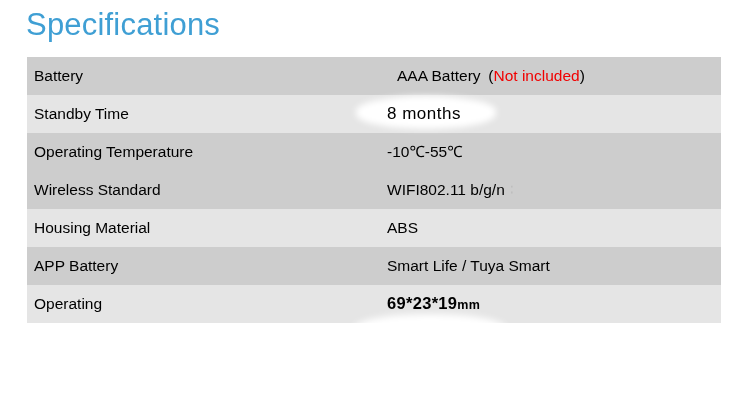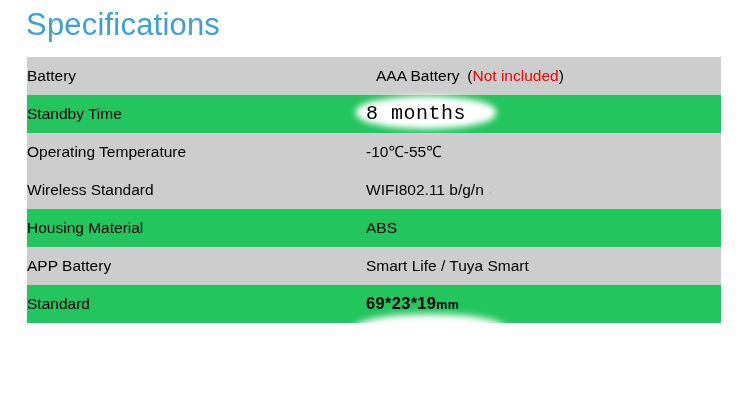--- a/index.html
+++ b/index.html
@@ -40,24 +40,24 @@
     left: 27px;
     top: 57px;
     width: 694px;
     border-collapse: collapse;
     table-layout: fixed;
   }
   #spec-table tr {
     height: 38px;
   }
   #spec-table tr.row-odd  { background: #cdcdcd; }
-  #spec-table tr.row-even { background: #22c55e; }
+  #spec-table tr.row-even { background: #e5e5e5; }
 
   #spec-table td {
-    padding: 0;
+    padding: 7px;
     vertical-align: middle;
     color: #000000;
     font-size: 15.5px;
     line-height: 18px;
   }
   td.spec-label {
     width: 339px;
     padding-left: 18px;
     font-size: 15.5px;
   }
@@ -70,22 +70,22 @@
     display: inline-block;
     position: relative;
   }
 
   
   .val-battery { padding-left: 10px; }
   .red-note { color: #f10000; text-align: right; }
 
   
   .val-standby {
-    font-family: Liberation Mono, monospace;
-    font-size: 20px;
+    font-family: Liberation Sans, sans-serif;
+    font-size: 17px;
     letter-spacing: 0.5px;
     position: relative;
     z-index: 2;
   }
   .patch-standby {
     position: absolute;
     left: 356px;
     top: 96px;
     width: 140px;
     height: 33px;
@@ -174,21 +174,21 @@
         <td class="spec-label">Housing Material</td>
         <td class="spec-value">ABS</td>
       </tr>
 
       <tr class="row-odd">
         <td class="spec-label">APP Battery</td>
         <td class="spec-value">Smart Life / Tuya Smart</td>
       </tr>
 
       <tr class="row-even">
-        <td class="spec-label">Standard</td>
+        <td class="spec-label">Operating</td>
         <td class="spec-value">
           <span class="val-inner val-dimension">
             <span>69*23*19</span><span class="unit-small">mm</span>
           </span>
         </td>
       </tr>
 
 
     </tbody>
   </table>

